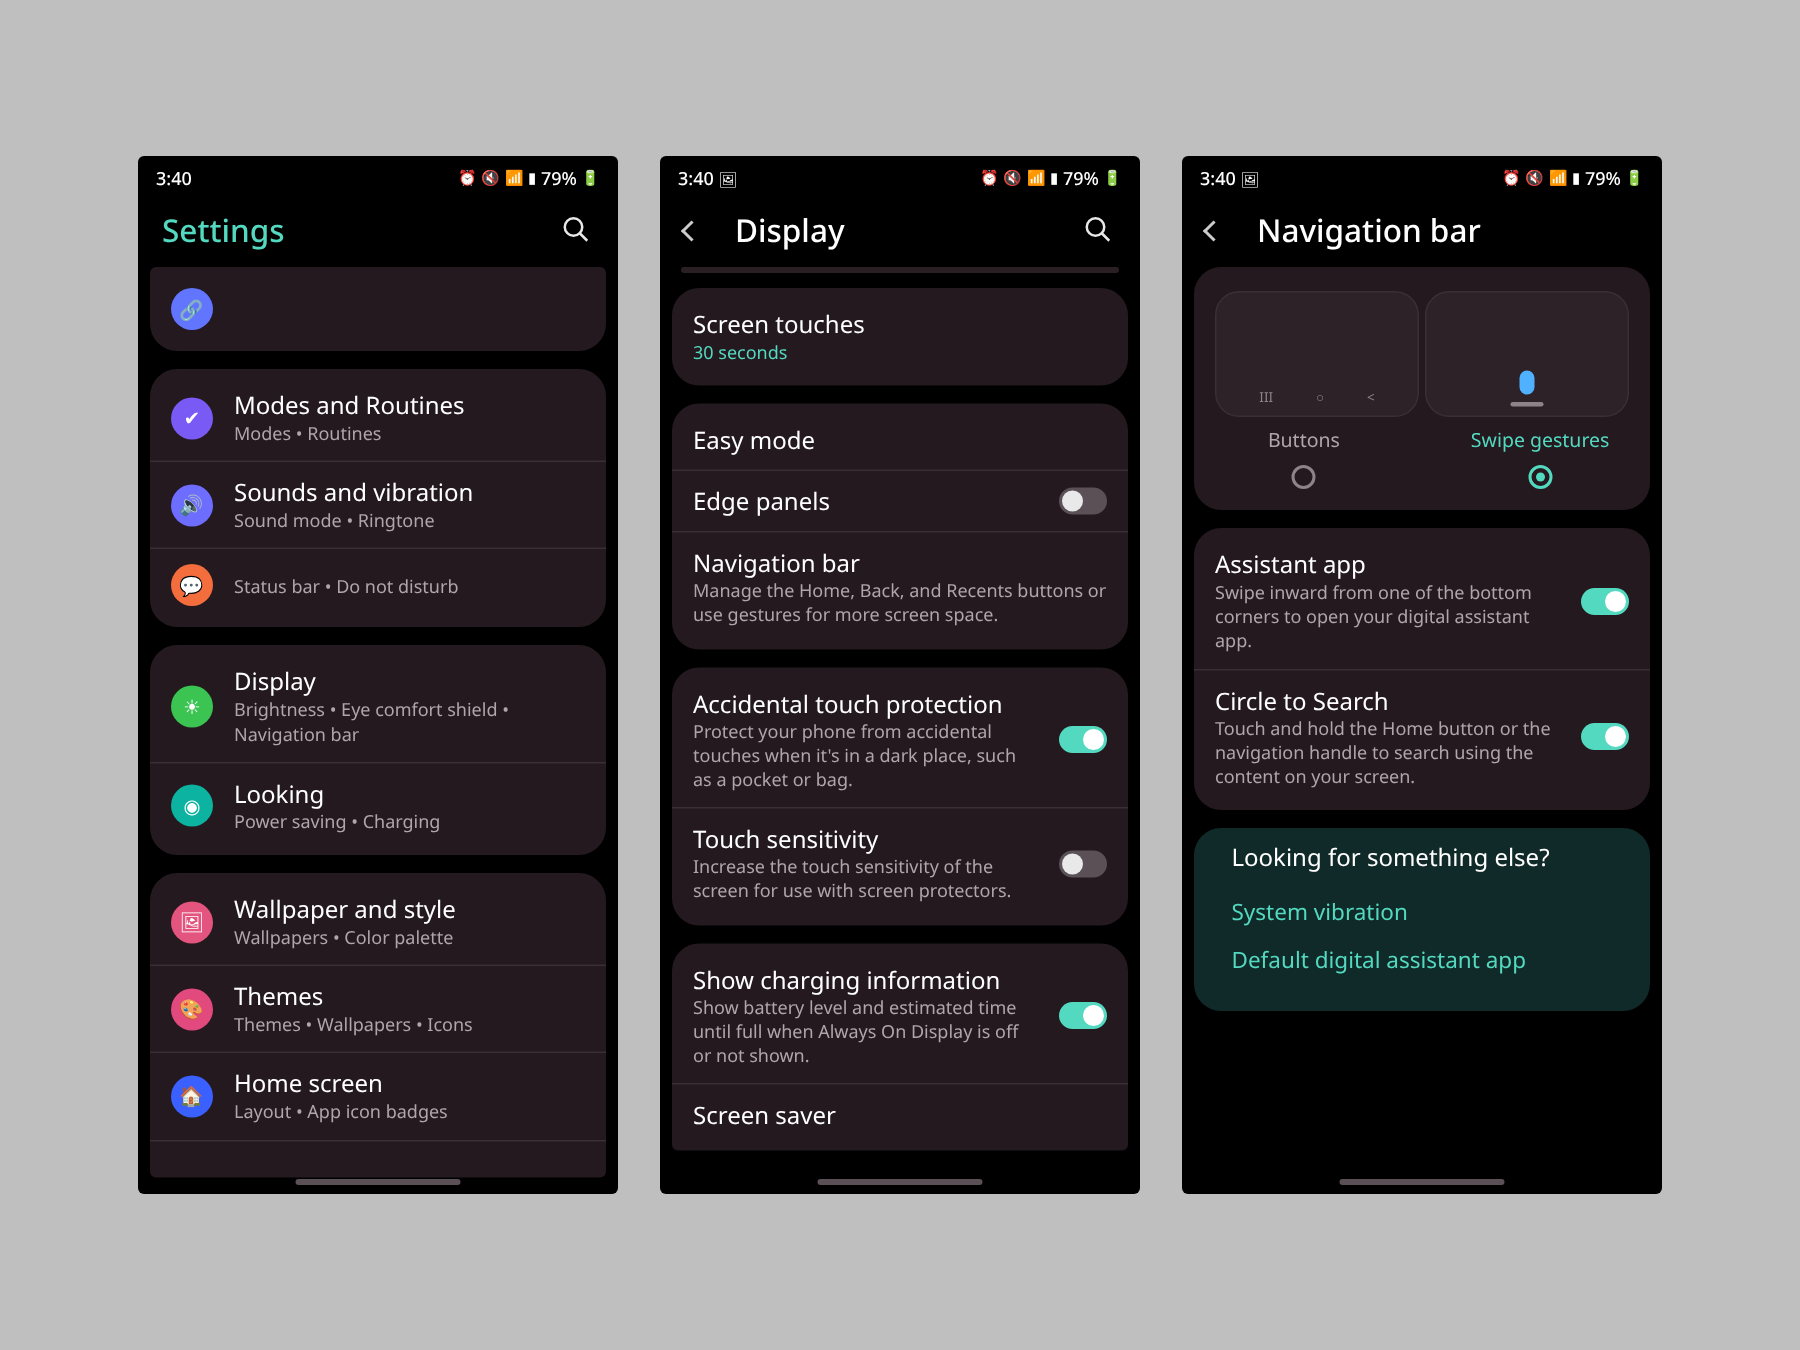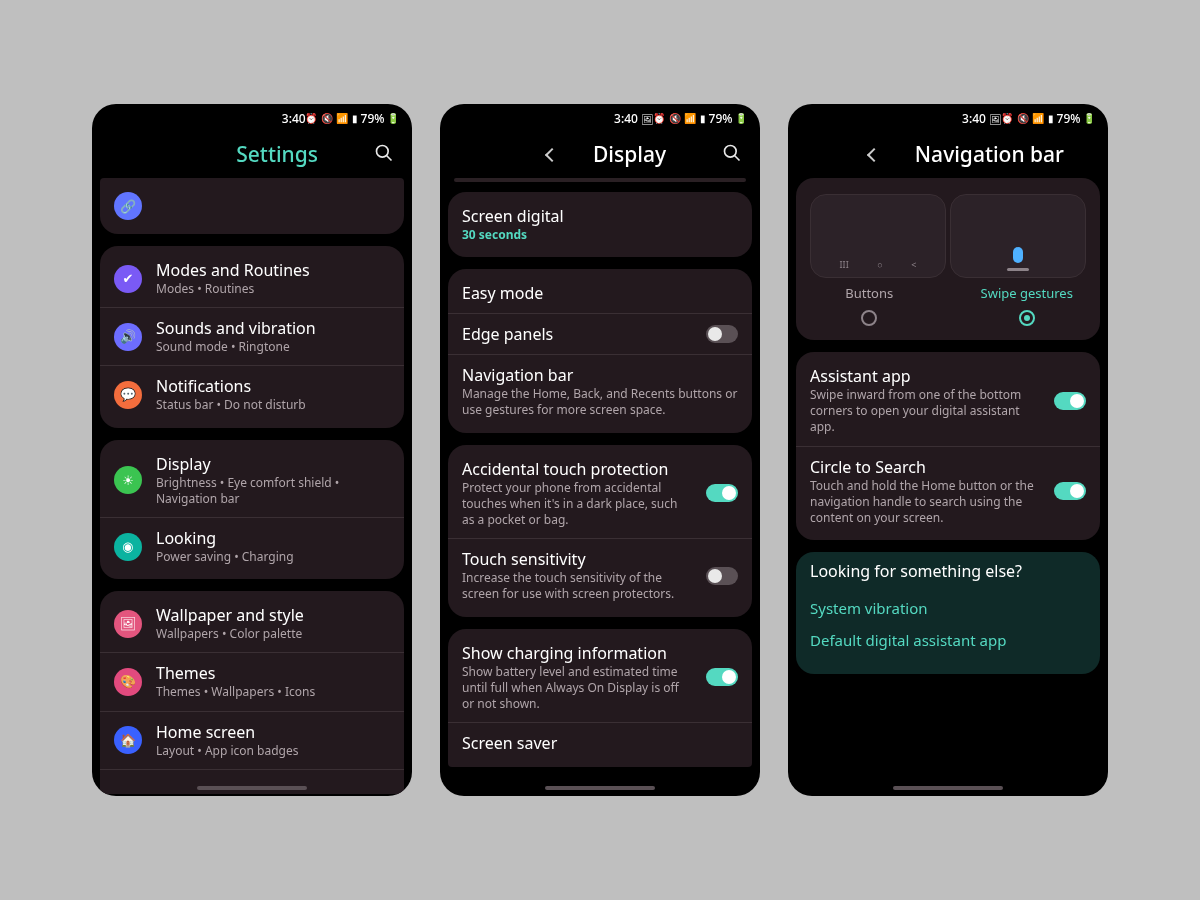--- a/index.html
+++ b/index.html
@@ -26,39 +26,38 @@
   body{
     width:1200px;height:900px;
     background:var(--bg);
     font-family:system-ui,-apple-system,"Segoe UI",Roboto,Arial,sans-serif;
     display:flex;align-items:center;justify-content:center;gap:28px;
     overflow:hidden;
   }
   .phone{
     width:320px;height:692px;
     background:var(--phone-bg);
-    border-radius:24px;
+    border-radius:4px;
     overflow:hidden;
     display:flex;flex-direction:column;
     color:var(--text);
     font-size:15px;
     position:relative;
-    align-items:flex-end;
   }
   
   .status{
     height:28px;padding:0 12px;
     display:flex;align-items:center;justify-content:space-between;
     font-size:12px;font-weight:500;
   }
   .status .right{display:flex;align-items:center;gap:3px;}
   .sbicon{font-size:10px;line-height:1;}
   
   .header{
-    display:flex;align-items:center;padding:8px 16px 10px 16px;gap:28px;margin-left:27px;
+    display:flex;align-items:center;padding:8px 16px 10px 16px;gap:16px;
   }
   .header .title{font-size:21px;font-weight:500;color:var(--text);}
   .header.accent .title{color:var(--accent);}
   .header .back{width:18px;}
   .header .spacer{flex:1;}
   .header .search{width:22px;height:22px;}
   .chev-left{display:inline-block;width:10px;height:10px;border-left:2px solid #ccc;border-bottom:2px solid #ccc;transform:rotate(45deg);}
   
   .content{flex:1;overflow:hidden;padding:0 4px 4px 4px;}
   .card{
@@ -75,21 +74,21 @@
   }
   .row + .row.divided{border-top:1px solid var(--divider);}
   .icon{
     width:28px;height:28px;border-radius:50%;
     display:flex;align-items:center;justify-content:center;
     font-size:14px;flex-shrink:0;color:#fff;
   }
   .labels{flex:1;min-width:0;}
   .lbl{font-size:16px;color:var(--text);line-height:1.25;}
   .sub{font-size:12px;color:var(--sub);line-height:1.35;margin-top:1px;}
-  .sub.accent{color:var(--accent);font-weight:bold;}
+  .sub.accent{color:var(--accent);}
   
   .toggle{
     width:32px;height:18px;border-radius:9px;position:relative;flex-shrink:0;
     background:#5a5055;
   }
   .toggle::after{
     content:"";position:absolute;top:2px;left:2px;width:14px;height:14px;border-radius:50%;
     background:#e9e9e9;transition:none;
   }
   .toggle.on{background:var(--accent);}
@@ -114,21 +113,21 @@
   }
   .nav-opts{display:flex;padding:6px 14px 10px 14px;gap:39px;}
   .nav-opt{flex:1;text-align:center;}
   .nav-opt .olabel{font-size:13px;color:var(--sub);}
   .nav-opt.sel .olabel{color:var(--accent);}
   .radio{
     width:16px;height:16px;border-radius:50%;border:2px solid #8d8389;margin:8px auto 0 auto;position:relative;
   }
   .nav-opt.sel .radio{border-color:var(--accent);}
   .nav-opt.sel .radio::after{content:"";position:absolute;inset:3px;border-radius:50%;background:var(--accent);}
-  .links{padding:4px 14px 14px 14px;}
+  .links{padding:4px 14px 14px 14px;margin-left:11px;}
   .links .hd{font-size:16px;margin-bottom:10px;}
   .links .lk{color:var(--accent);font-size:15px;padding:6px 0;}
   .navbar-handle{
     position:absolute;bottom:6px;left:50%;transform:translateX(-50%);
     width:110px;height:4px;border-radius:2px;background:#5a5055;
   }
   
   .mag{width:20px;height:20px;stroke:#e8e8e8;stroke-width:2;fill:none;}
   
   .gi{font-size:13px;line-height:1;}
@@ -187,21 +186,20 @@
         <div class="labels">
           <div class="lbl">Sounds and vibration</div>
           <div class="sub">Sound mode  •  Ringtone</div>
         </div>
       </div>
       <div class="row divided">
         <span class="icon" style="background:var(--orange)">
             <span class="gi">💬</span>
           </span>
         <div class="labels">
-          <div class="lbl">Notifications</div>
           <div class="sub">Status bar  •  Do not disturb</div>
         </div>
       </div>
     </div>
 
     <div class="card">
       <div class="row">
         <span class="icon" style="background:var(--green)">
             <span class="gi">☀</span>
           </span>
@@ -283,21 +281,21 @@
         </svg>
     </span>
   </div>
 
   <div class="content">
     <div style="height:4px;border-radius:2px;background:#2a2024;margin:0 10px 10px 10px"></div>
 
     <div class="card">
       <div class="row">
         <div class="labels">
-          <div class="lbl">Screen digital</div>
+          <div class="lbl">Screen touches</div>
           <div class="sub accent">30 seconds</div>
         </div>
       </div>
     </div>
 
     <div class="card">
       <div class="row">
         <div class="labels">
             <div class="lbl">Easy mode</div>
           </div>

